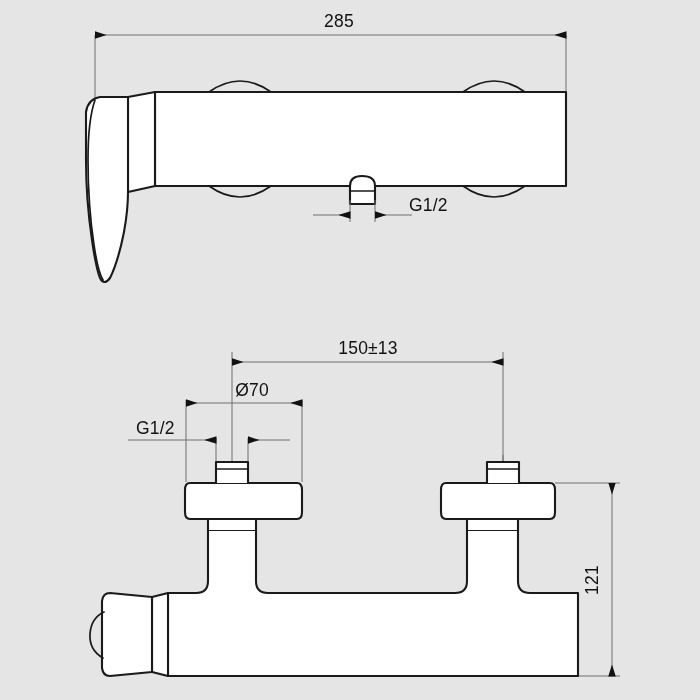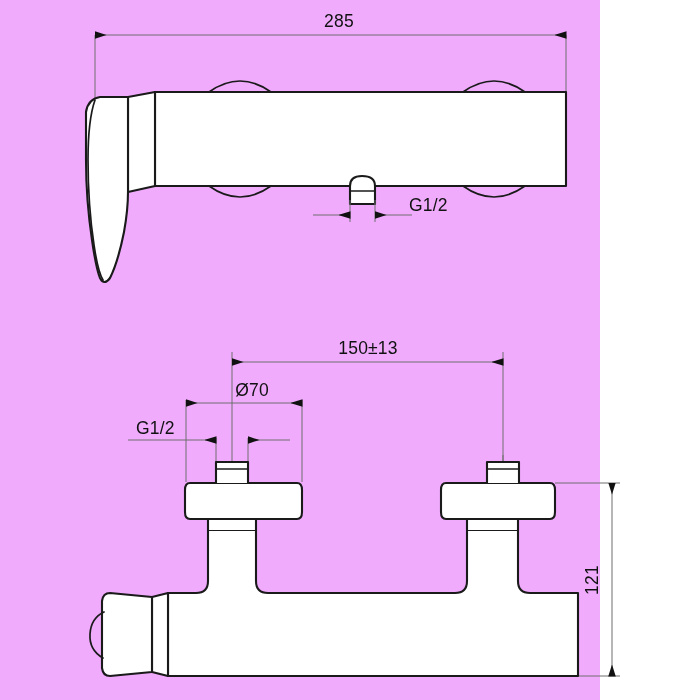--- a/index.html
+++ b/index.html
@@ -9,23 +9,23 @@
     background: #ffffff;
   }
   body {
     width: 700px;
     height: 700px;
     font-family: "Liberation Sans", sans-serif;
     overflow: hidden;
   }
   #drawing-root {
     position: relative;
-    width: 600px;
+    width: 700px;
     height: 700px;
-    background: #f0abfc;
+    background: #e5e5e5;
   }
   svg#technical-drawing {
     display: block;
     width: 700px;
     height: 700px;
   }
   .part-outline {
     fill: #ffffff;
     stroke: #1a1a1a;
     stroke-width: 2.1;

